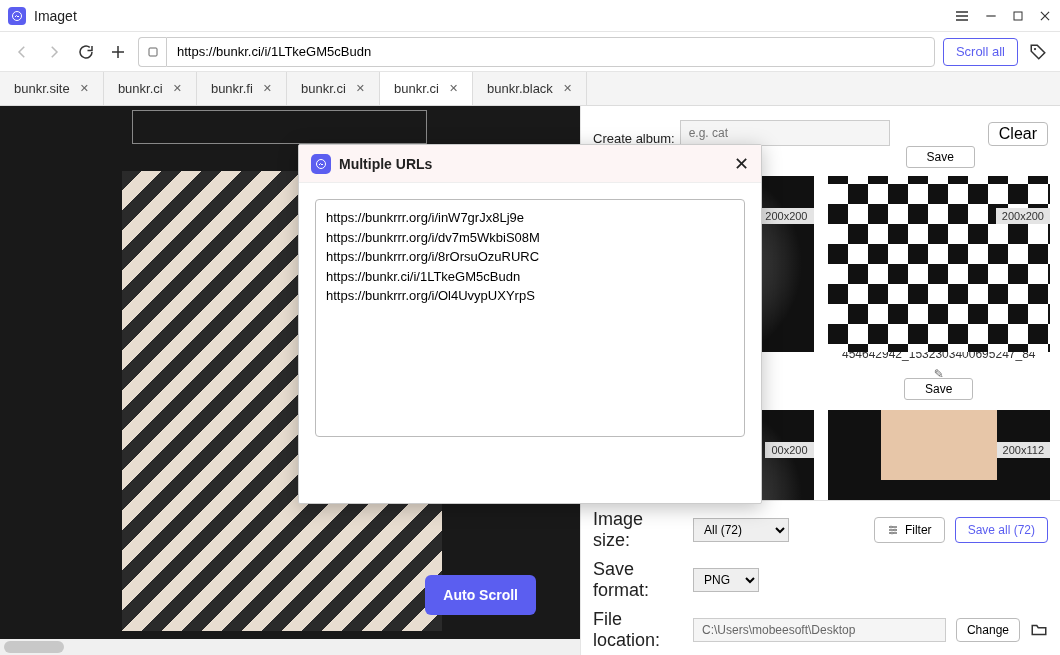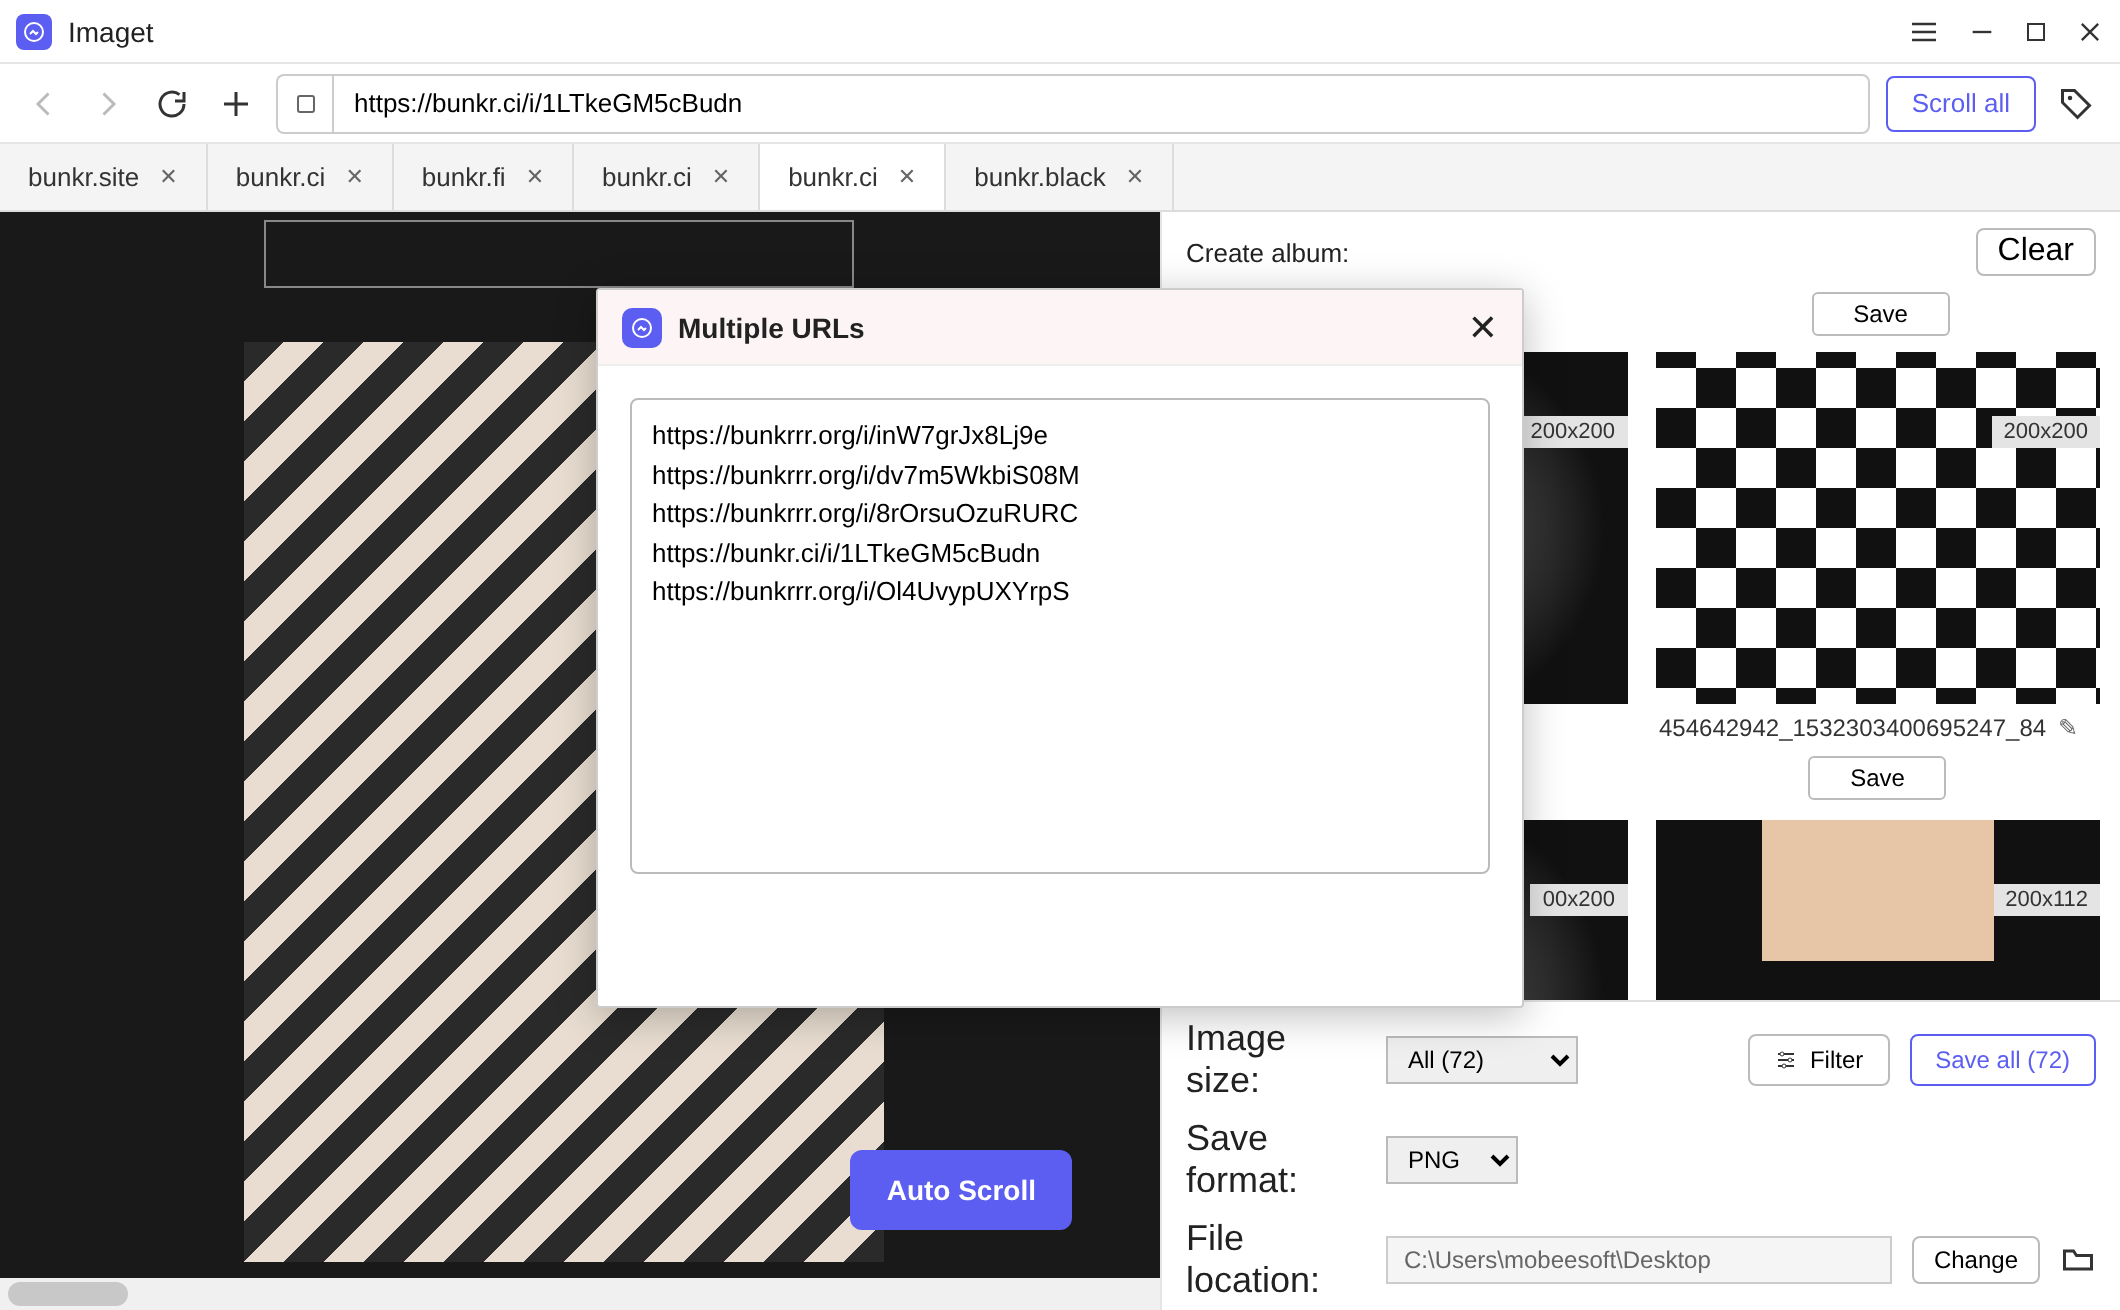--- a/index.html
+++ b/index.html
@@ -34,31 +34,31 @@
 .right { flex: 1; background: #fff; display:flex; flex-direction:column; border-left:1px solid #e5e5e5;}
 
 
 .left-box { position:absolute; left:132px; top:4px; width:295px; height:34px; border:1px solid #888; }
 .left-img { position:absolute; left:122px; top:65px; width:320px; height:460px; background:linear-gradient(135deg,#2a2a2a 25%,#e8ddd0 25%,#e8ddd0 50%,#2a2a2a 50%,#2a2a2a 75%,#e8ddd0 75%); background-size:40px 40px;}
 .auto-scroll { position:absolute; right:44px; bottom:40px; background:#5b5ef0; color:#fff; font-weight:600; padding:12px 18px; border-radius:6px; font-size:14px; }
 .left-scroll-h { position:absolute; left:0; bottom:0; right:0; height:16px; background:#f0f0f0; }
 .left-scroll-h::after { content:""; position:absolute; left:4px; top:2px; width:60px; height:12px; background:#c8c8c8; border-radius:6px;}
 
 
-.album-row { height: 40px; display:flex; align-items:center; padding:0 12px; gap:5px;}
+.album-row { height: 40px; display:flex; align-items:flex-end; padding:0 12px; gap:5px;}
 .album-input { width:210px; height:26px; border:1px solid #ccc; background:#f5f5f5; padding:0 8px; font-size:12px;}
 .clear-btn { margin-left:auto; height:24px; padding:0 10px; border:1px solid #bbb; border-radius:4px; background:#fff; font-size:16px;}
 .save-row { display:flex; justify-content:space-around; padding-bottom:4px;}
 .save-btn { height:22px; padding:0 20px; border:1px solid #bbb; border-radius:3px; background:#fff; font-size:12px;}
 .thumbs { flex:1; overflow:auto; padding:4px 10px; }
 .thumb-row { display:flex; gap:14px; margin-bottom:4px;}
 .thumb { flex:1; }
 .thumb-img { position:relative; height:176px; background:#111; overflow:hidden; display:flex;align-items:center;justify-content:center;}
 .dim-badge { position:absolute; top:0; right:0; background:#e4e4e4; color:#333; font-size:11px; padding:2px 6px;margin-top:32px;}
-.thumb-caption { display:flex; align-items:center; gap:6px; font-size:12px; color:#333; padding:4px 2px; height:24px;}
+.thumb-caption { display:flex; align-items:center; justify-content:center; gap:6px; font-size:12px; color:#333; padding:4px 2px; height:24px;flex-direction:column;}
 .thumb-caption .pen { color:#666; }
 .thumb-save-row { display:flex; justify-content:center; padding:2px 0 6px;}
 .thumb-inner1 { width:100%; height:100%; background:radial-gradient(circle,#666 10%,#111 70%);}
 .thumb-inner2 { width:100%; height:100%; background:repeating-conic-gradient(#fff 0 25%,#111 0 50%) 0/40px 40px;}
 .thumb-inner3 { width:116px; height:100%; background:linear-gradient(#e7c6a8 40%,#111 40%);}
 
 
 .bottom { border-top:1px solid #e0e0e0; padding:8px 12px 4px; display:flex; flex-direction:column; gap:8px;}
 .brow { display:flex; align-items:center; gap:10px;}
 .brow .label { width:90px; font-size:18px;}
@@ -186,20 +186,21 @@
   <div class="left">
     <div class="left-box"></div>
     <div class="left-img"></div>
     <div class="auto-scroll">Auto Scroll</div>
     <div class="left-scroll-h"></div>
   </div>
 
   <div class="right">
     <div class="album-row">
       <span>Create album:</span>
+      <input class="album-input" placeholder="e.g. cat" style="">
       <button class="clear-btn">Clear</button>
     </div>
     <div class="save-row">
       <button class="save-btn">Save</button>
       <button class="save-btn">Save</button>
     </div>
 
     <div class="thumbs">
       <div class="thumb-row">
         <div class="thumb">

